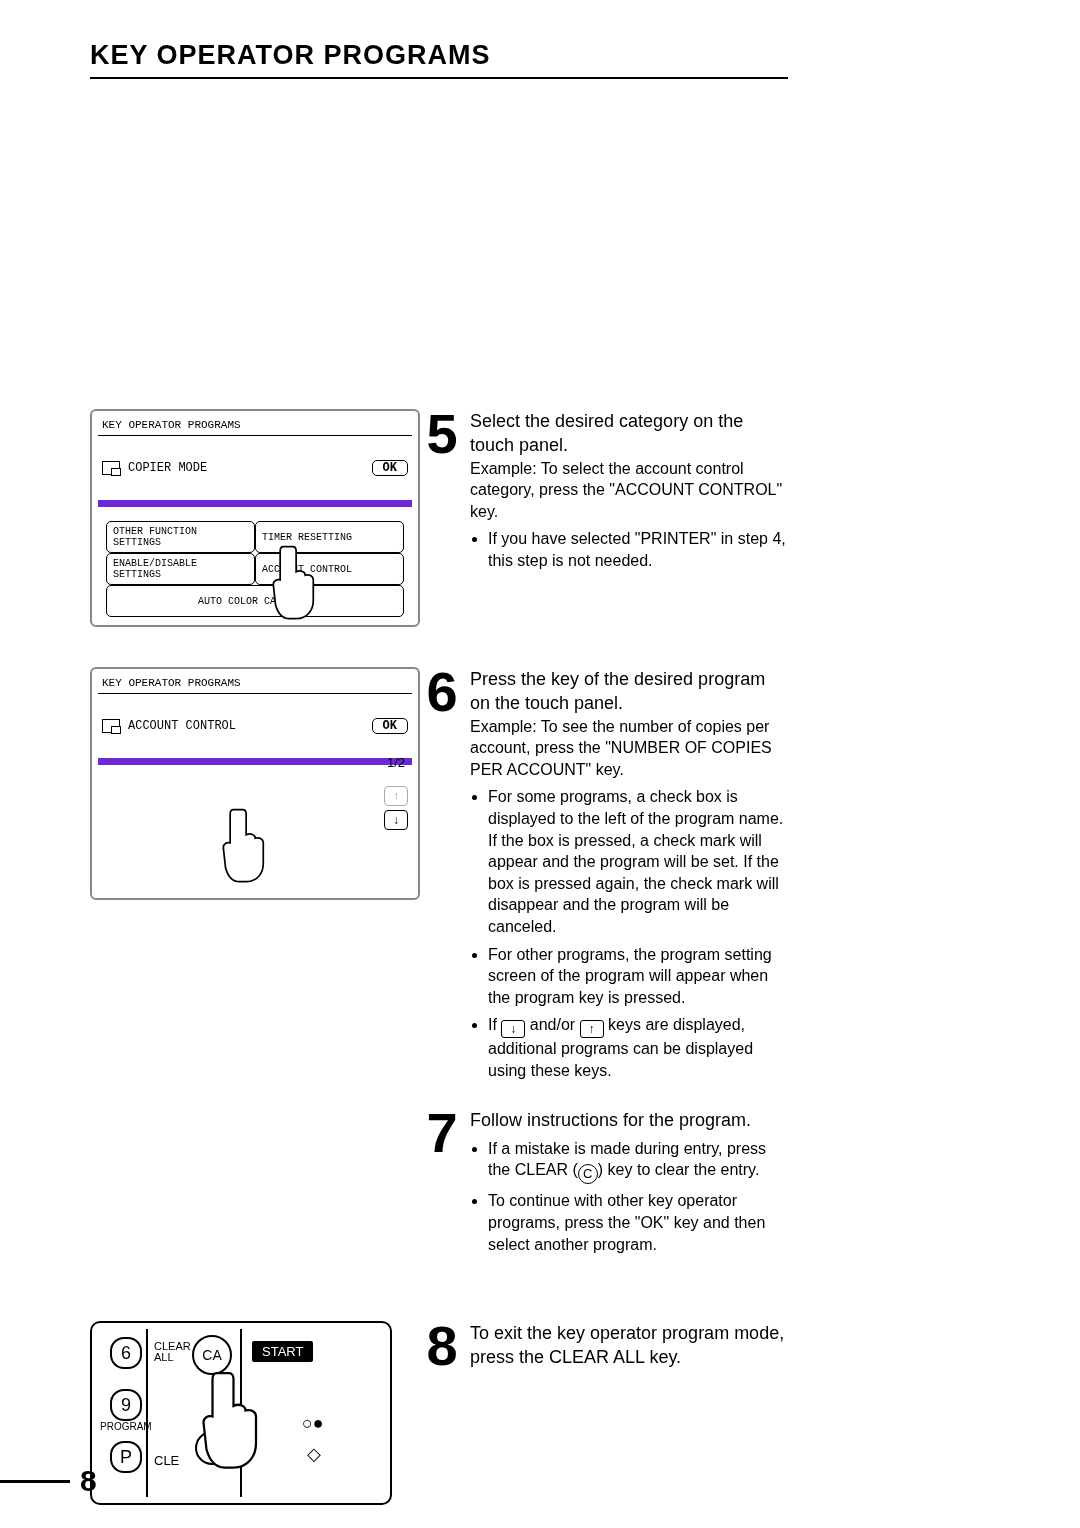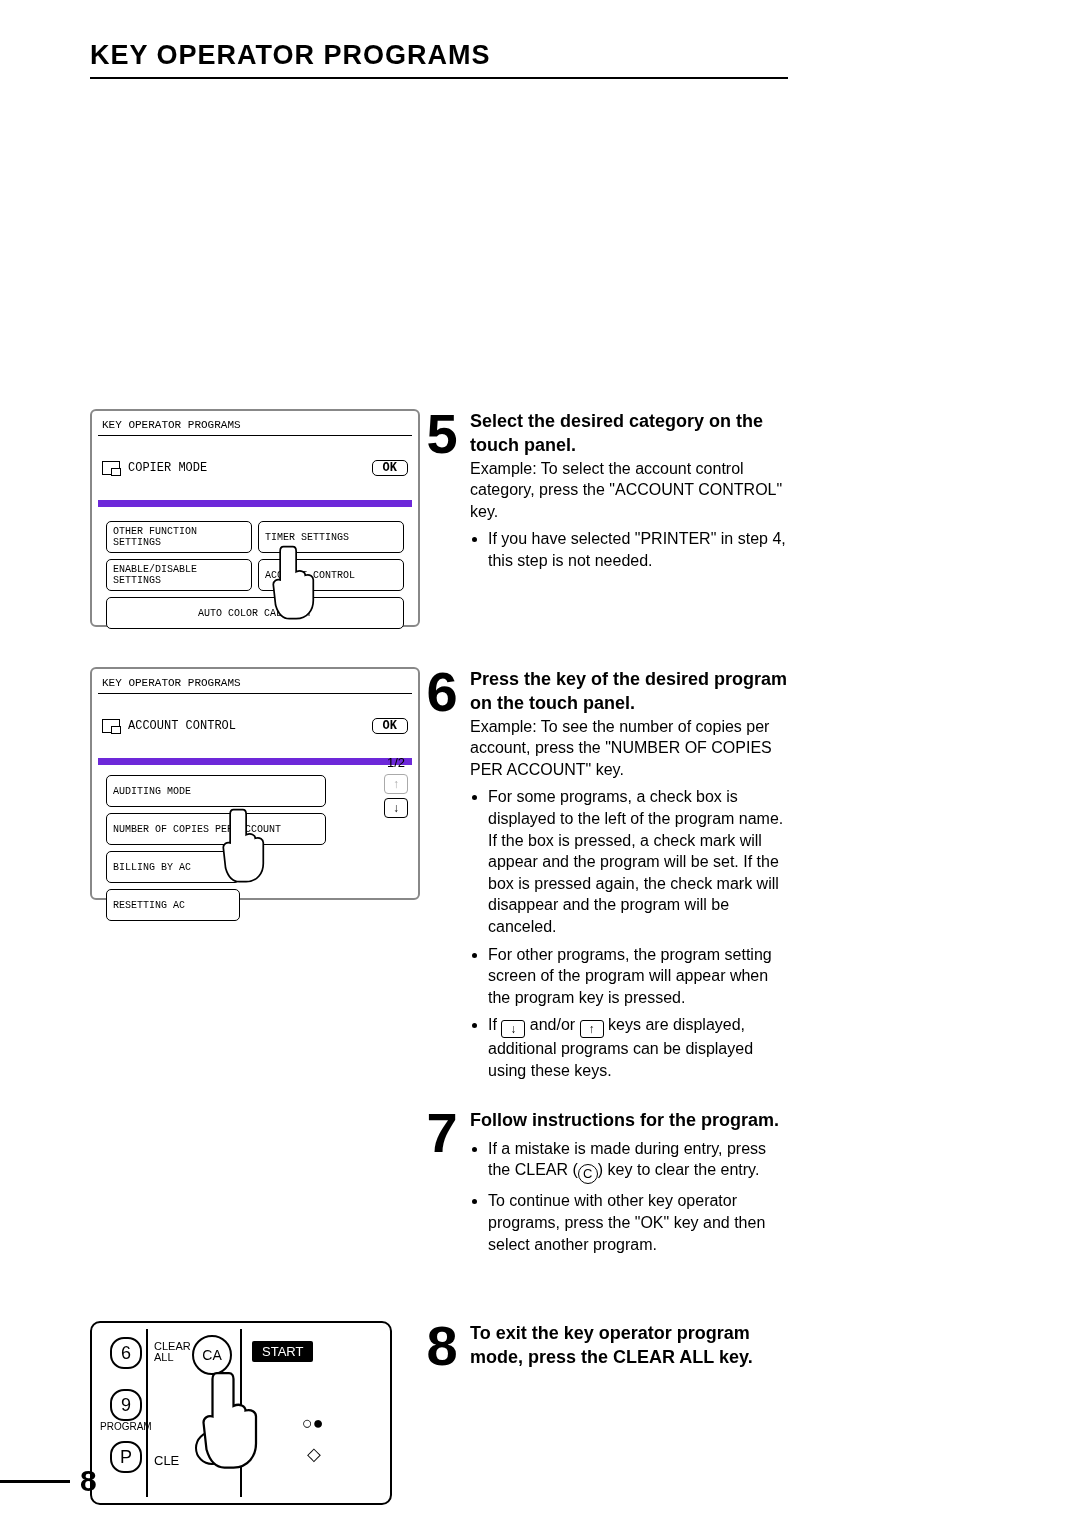--- a/index.html
+++ b/index.html
@@ -3,42 +3,42 @@
 <meta charset="utf-8">
 <style>
   html,body{margin:0;padding:0;background:#fff;font-family:Arial,Helvetica,sans-serif;color:#000}
   .page{width:868px;height:1528px;position:relative;box-sizing:border-box;padding:40px 80px 30px 90px}
   .header-title{font-weight:bold;font-size:27px;letter-spacing:1px;border-bottom:2px solid #000;padding-bottom:6px;margin-bottom:330px}
   .row{display:flex;align-items:flex-start;margin-bottom:20px}
   .left-col{width:330px;flex:none}
   .right-col{flex:1;display:flex;align-items:flex-start}
   .big-num{font-size:56px;font-weight:bold;line-height:0.9;width:44px;flex:none;text-align:center;margin-right:6px;font-family:"Arial Black",Arial}
   .step-body{flex:1;font-size:16px;line-height:1.35}
-  .step-head{font-weight:bold;font-size:18px}
+  .step-head{font-weight:normal;font-size:18px}
   .example{font-weight:normal}
   .bullets{margin:6px 0 0 0;padding-left:18px}
   .bullets li{margin-bottom:6px}
   .key-icon{display:inline-block;border:1px solid #000;border-radius:3px;width:22px;height:16px;vertical-align:-3px;text-align:center;font-size:12px;line-height:16px}
   .circ-c{display:inline-block;border:1px solid #000;border-radius:50%;width:18px;height:18px;text-align:center;font-size:13px;line-height:18px;vertical-align:-3px}
   
   .panel{border:2px solid #888;border-radius:6px;padding:6px 6px 18px 6px;font-family:"Courier New",monospace;font-size:12px;background:#fff;position:relative}
   .panel .title{font-size:11px;margin:2px 0 4px 4px}
   .panel .mode-row{border-top:1px solid #000;border-bottom:7px solid #6d28d9;padding:24px 4px;display:flex;align-items:center}
   .panel .mode-row .icon{border:1px solid #000;width:16px;height:12px;margin-right:8px;position:relative}
   .panel .mode-row .icon:before{content:"";position:absolute;right:-2px;bottom:-2px;width:8px;height:6px;border:1px solid #000;background:#fff}
   .panel .ok{margin-left:auto;border:1px solid #000;border-radius:5px;padding:0 10px;font-weight:bold;font-size:12px;font-family:Liberation Mono, monospace}
-  .panel .grid2{display:grid;grid-template-columns:1fr 1fr;gap:6px;margin:14px 8px 6px 8px}
+  .panel .grid2{display:grid;grid-template-columns:1fr 1fr;margin:14px 8px 6px 8px}
   .panel .btn{border:1px solid #000;border-radius:5px;padding:3px 6px;font-size:10px;min-height:24px;display:flex;align-items:center;background:#fff}
   .panel .btn.wide{grid-column:1/3;justify-content:center}
   .cursor{position:absolute;width:46px;height:80px}
   .cursor svg{width:100%;height:100%}
   .panel .list{margin:10px 8px 0 8px}
   .panel .list .btn{margin-bottom:6px}
   .panel .side{position:absolute;right:10px;top:86px;font-family:Arial;font-size:13px;text-align:center}
-  .panel .side .pg{margin-bottom:4px}
+  .panel .side .pg{margin-bottom:16px}
   .panel .side .arrow{border:1px solid #000;border-radius:4px;width:22px;height:18px;margin:4px 0;display:flex;align-items:center;justify-content:center;font-size:12px}
   .panel .side .arrow.dim{color:#aaa;border-color:#aaa}
   
   .keypad{border:2px solid #000;border-radius:10px;padding:10px 14px;width:270px;height:160px;position:relative;font-family:Arial}
   .keypad .kbtn{border:2px solid #000;border-radius:14px;display:inline-flex;align-items:center;justify-content:center}
   .keypad .k6{width:28px;height:28px;position:absolute;left:18px;top:14px;font-size:18px}
   .keypad .k9{width:28px;height:28px;position:absolute;left:18px;top:66px;font-size:18px}
   .keypad .kp{width:28px;height:28px;position:absolute;left:18px;top:118px;font-size:18px}
   .keypad .lbl-prog{position:absolute;left:8px;top:98px;font-size:10px}
   .keypad .lbl-ca{position:absolute;left:62px;top:18px;font-size:11px;line-height:1}
@@ -64,21 +64,21 @@
     <div class="left-col">
       <div class="panel" style="height:190px">
         <div class="title">KEY OPERATOR PROGRAMS</div>
         <div class="mode-row">
           <span class="icon"></span>
           <span>COPIER MODE</span>
           <span class="ok">OK</span>
         </div>
         <div class="grid2">
           <div class="btn">OTHER FUNCTION SETTINGS</div>
-          <div class="btn">TIMER SETTINGS</div>
+          <div class="btn">TIMER RESETTING</div>
           <div class="btn">ENABLE/DISABLE SETTINGS</div>
           <div class="btn">ACCOUNT CONTROL</div>
           <div class="btn wide">AUTO COLOR CALIBRAT</div>
         </div>
         <div class="cursor" style="left:180px;top:130px">
           <svg viewBox="0 0 40 70">
               <path d="M18 5 c2 0 3 2 3 4 v18 c4 -2 8 0 8 3 c4 -1 7 1 7 4 v18 c0 8 -5 16 -15 16 h-6 c-6 0 -10 -5 -12 -12 l-2 -18 c0 -3 3 -5 6 -4 v-25 c0 -2 1 -4 3 -4 z" fill="#fff" stroke="#000" stroke-width="1.5"></path>
             </svg>
         </div>
       </div>
@@ -99,26 +99,20 @@
   <div style="height:20px"></div>
 
   <div class="row">
     <div class="left-col">
       <div class="panel" style="height:205px">
         <div class="title">KEY OPERATOR PROGRAMS</div>
         <div class="mode-row">
           <span class="icon"></span>
           <span>ACCOUNT CONTROL</span>
           <span class="ok">OK</span>
-        </div>
-        <div class="list" style="width:220px">
-          <div class="btn">AUDITING MODE</div>
-          <div class="btn">NUMBER OF COPIES PER ACCOUNT</div>
-          <div class="btn" style="width:120px">BILLING BY AC</div>
-          <div class="btn" style="width:120px">RESETTING AC</div>
         </div>
         <div class="side">
           <div class="pg">1/2</div>
           <div class="arrow dim">↑</div>
           <div class="arrow">↓</div>
         </div>
         <div class="cursor" style="left:130px;top:135px">
           <svg viewBox="0 0 40 70">
               <path d="M18 5 c2 0 3 2 3 4 v18 c4 -2 8 0 8 3 c4 -1 7 1 7 4 v18 c0 8 -5 16 -15 16 h-6 c-6 0 -10 -5 -12 -12 l-2 -18 c0 -3 3 -5 6 -4 v-25 c0 -2 1 -4 3 -4 z" fill="#fff" stroke="#000" stroke-width="1.5"></path>
             </svg>

